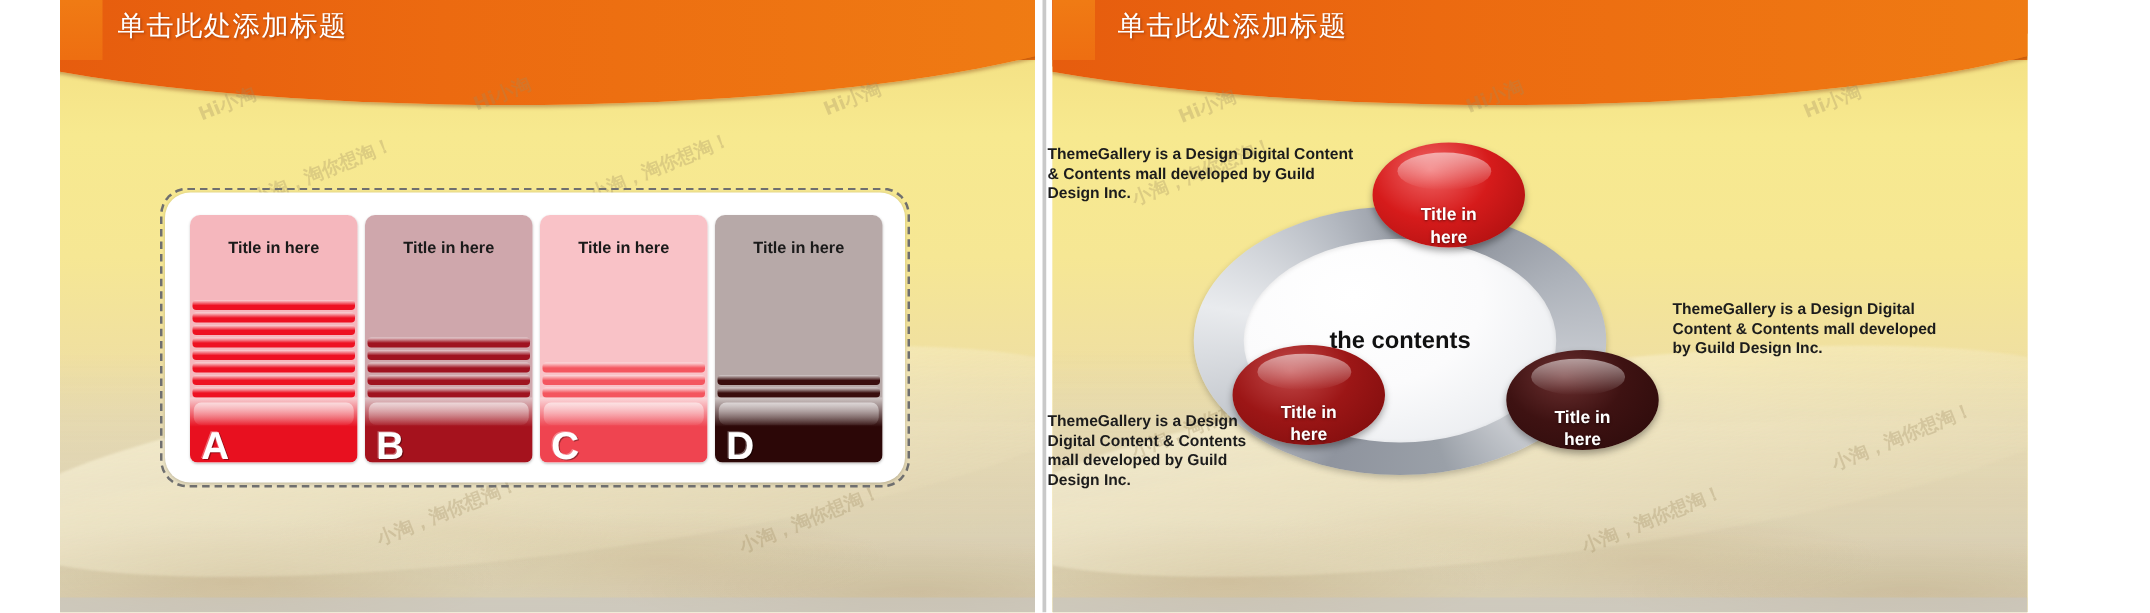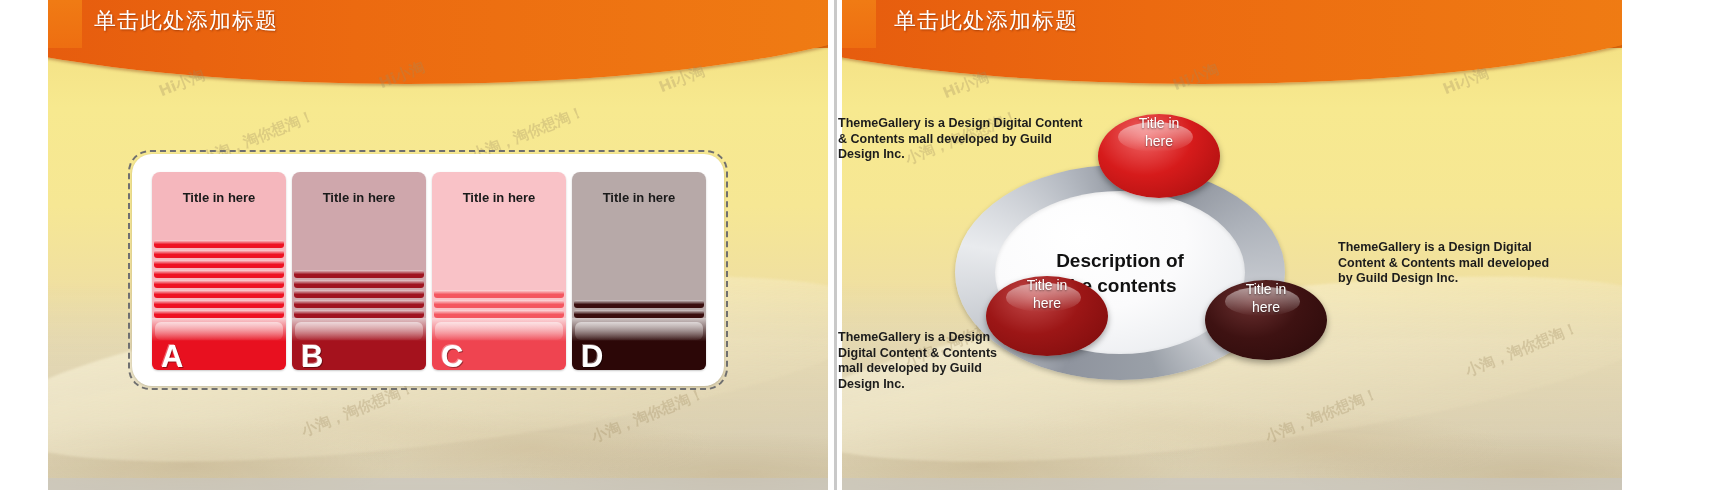--- a/index.html
+++ b/index.html
@@ -96,22 +96,22 @@
     background:conic-gradient(from 210deg,
       #8f949e 0deg, #c3c7cd 35deg, #e9ebee 70deg, #b4b9c1 120deg,
       #7e838d 170deg, #aeb3bb 220deg, #d8dade 265deg, #9aa0a8 310deg, #8f949e 360deg);
     box-shadow:0 2px 5px rgba(0,0,0,.22);}
   .ring-hole{position:absolute;left:12%;top:12%;width:76%;height:76%;border-radius:50%;
     background:radial-gradient(ellipse at 35% 28%, #ffffff 0%, #fbfbfc 45%, #eceef1 78%, #dfe2e6 100%);
     box-shadow:inset 0 1px 4px rgba(0,0,0,.10);}
   .center-text{position:absolute;left:0;right:0;top:50%;transform:translateY(-50%);
     text-align:center;font-size:19px;font-weight:bold;color:#111;line-height:25px;z-index:5;}
 
-  .bubble{position:absolute;border-radius:50%;display:flex;align-items:flex-start;justify-content:center;
-    text-align:center;color:#fff;font-weight:normal;font-size:14px;line-height:18px;
+  .bubble{position:absolute;border-radius:50%;display:flex;align-items:flex-end;justify-content:center;
+    text-align:center;color:#fff;font-weight:bold;font-size:14px;line-height:18px;
     box-shadow:0 3px 6px rgba(0,0,0,.35);z-index:6;}
   .bubble:after{content:"";position:absolute;left:16%;top:9%;width:62%;height:36%;
     border-radius:50%;background:linear-gradient(to bottom,rgba(255,255,255,.55),rgba(255,255,255,0));}
   .bubble span{position:relative;z-index:2;text-shadow:0 1px 2px rgba(0,0,0,.5);}
 
   .b-top{left:1098px;top:114px;width:122px;height:84px;
     background:radial-gradient(ellipse at 38% 26%, #f06666 0%, #d61b1b 45%, #a30d0d 100%);}
   .b-left{left:986px;top:276px;width:122px;height:80px;
     background:radial-gradient(ellipse at 38% 26%, #c24a4a 0%, #9c1616 45%, #7a0b0b 100%);}
   .b-right{left:1205px;top:280px;width:122px;height:80px;
@@ -240,21 +240,20 @@
   </div>
 
 </div>
 
 <div style="position:absolute;left:0;top:0;width:1720px;height:490px;pointer-events:none;">
 
   <div class="ring-wrap">
     <div class="ring"></div>
     <div class="ring-hole"></div>
     <div class="center-text">
-      <div>Description of</div>
       <div>the contents</div>
     </div>
   </div>
 
   <div class="bubble b-top" style="pointer-events:auto;">
     <span>
       <span>Title in</span><br>
       <span>here</span>
     </span>
   </div>

